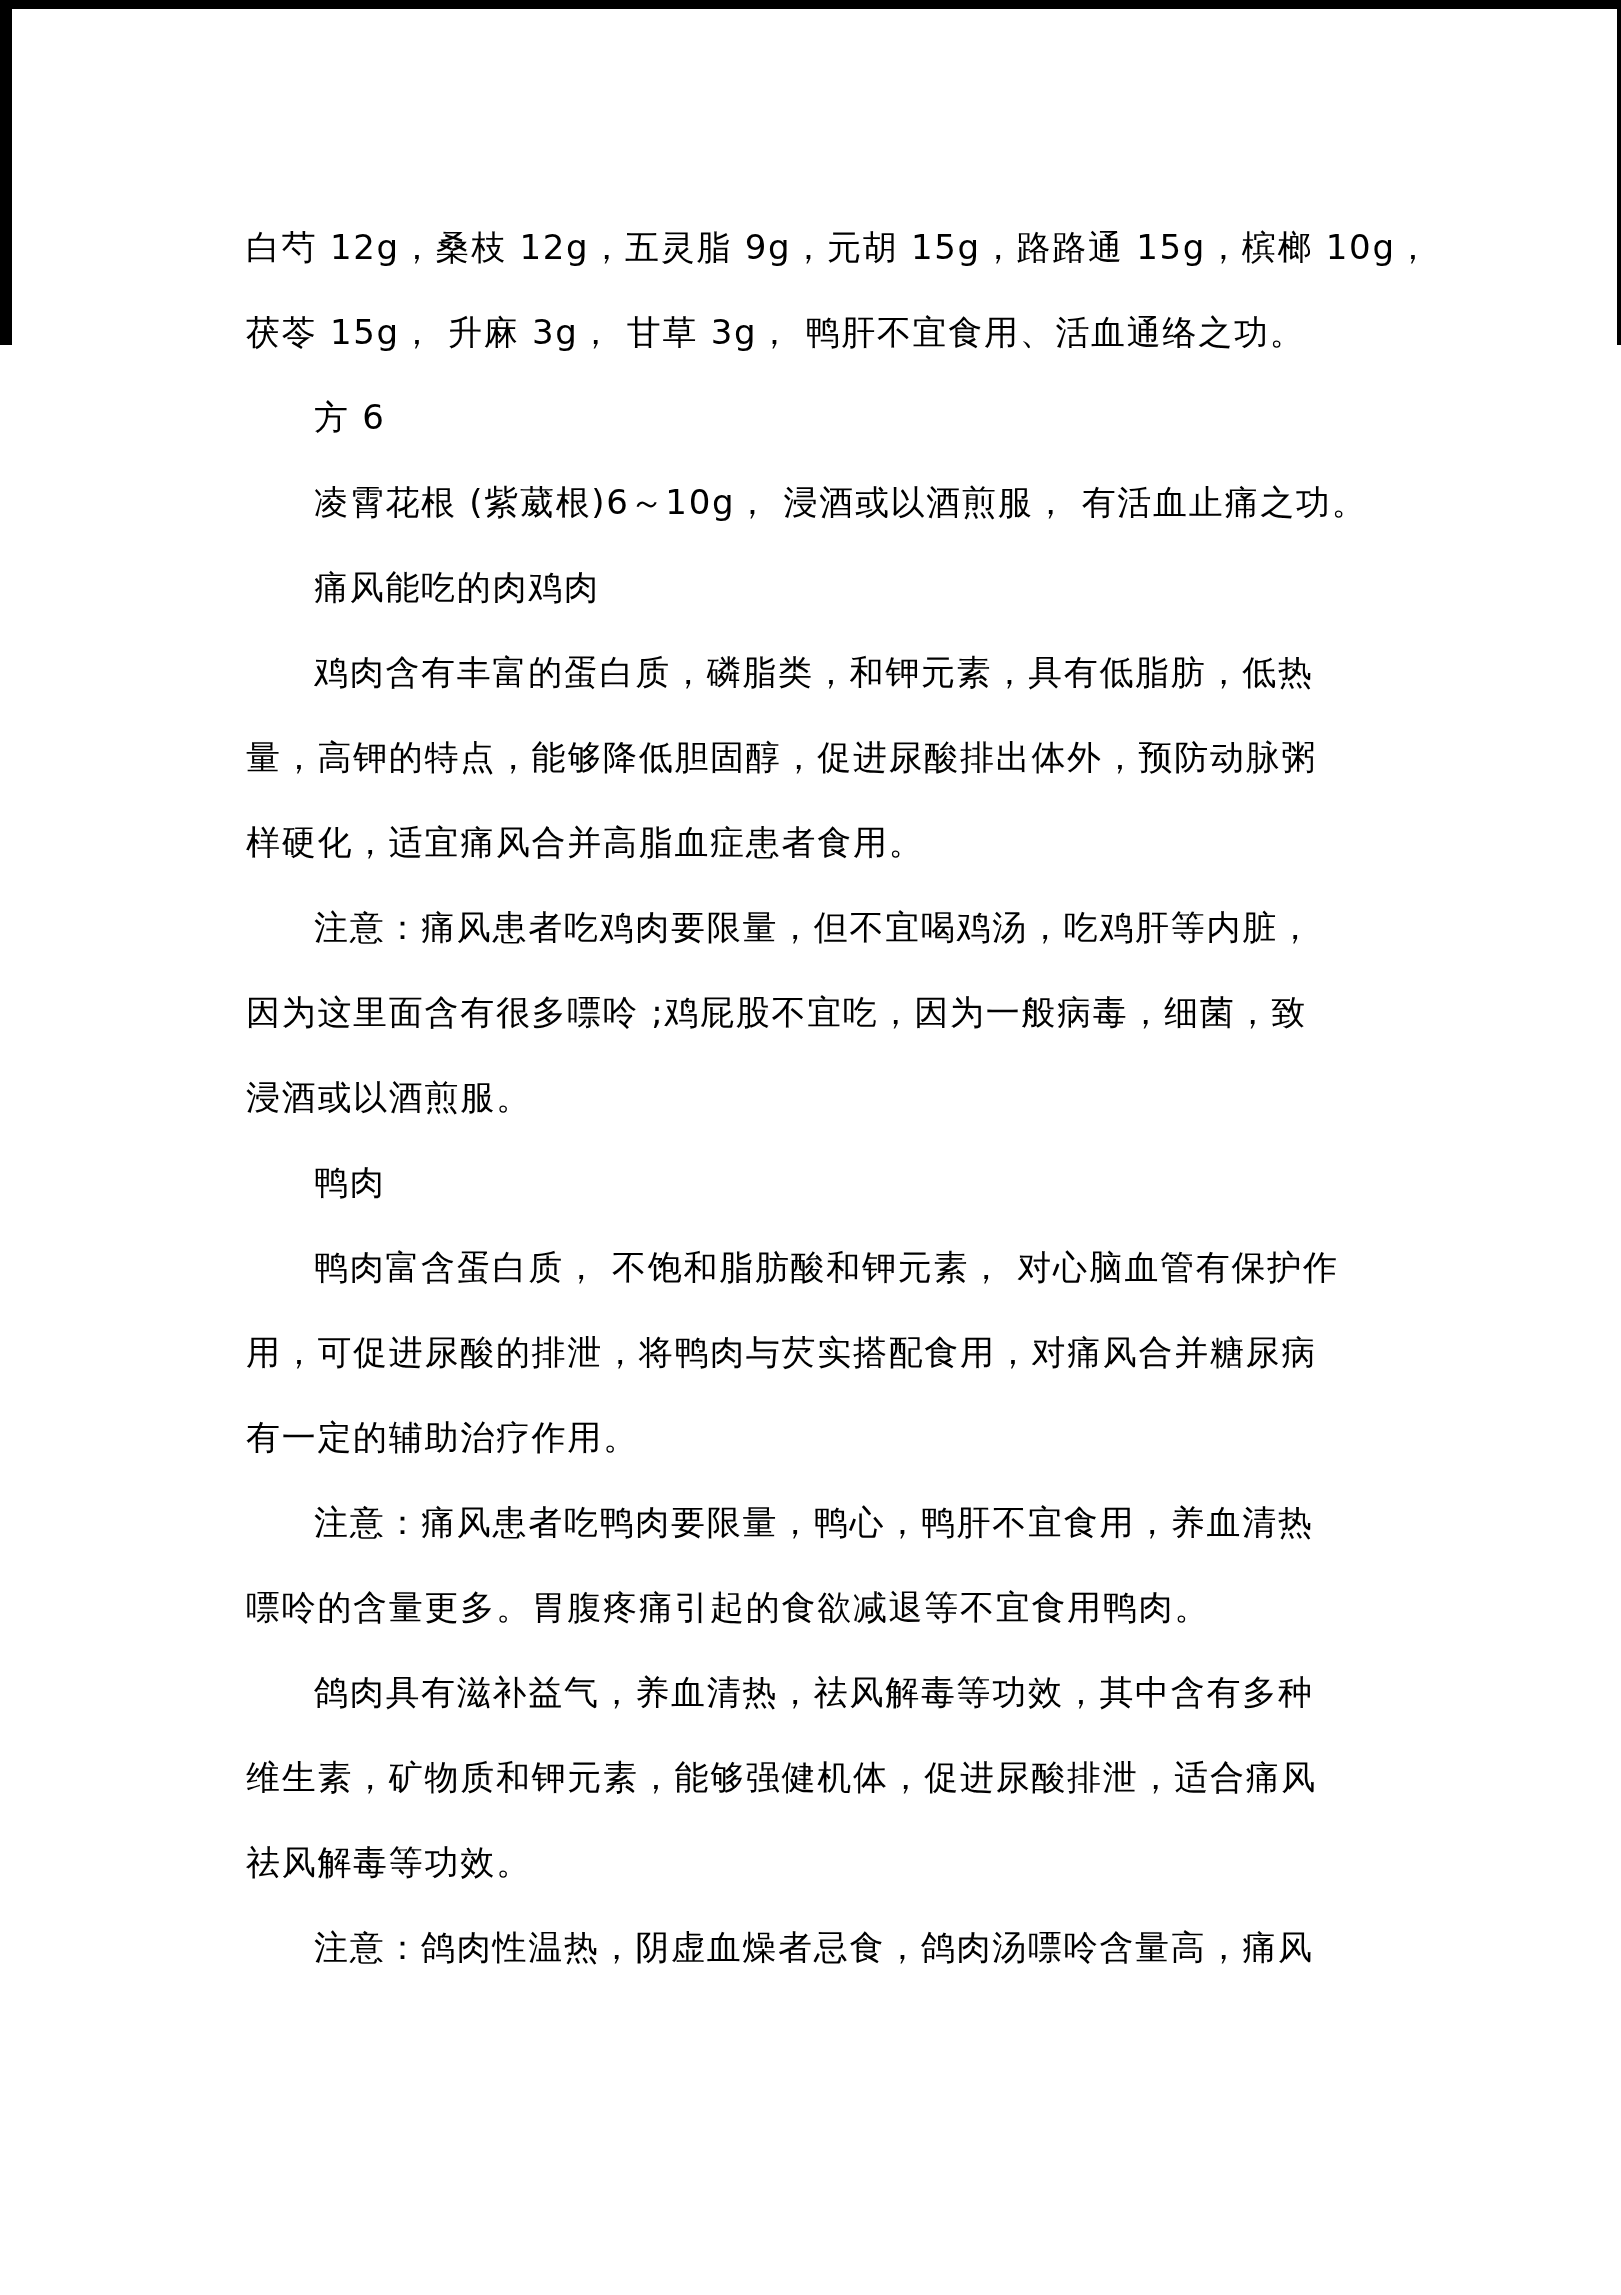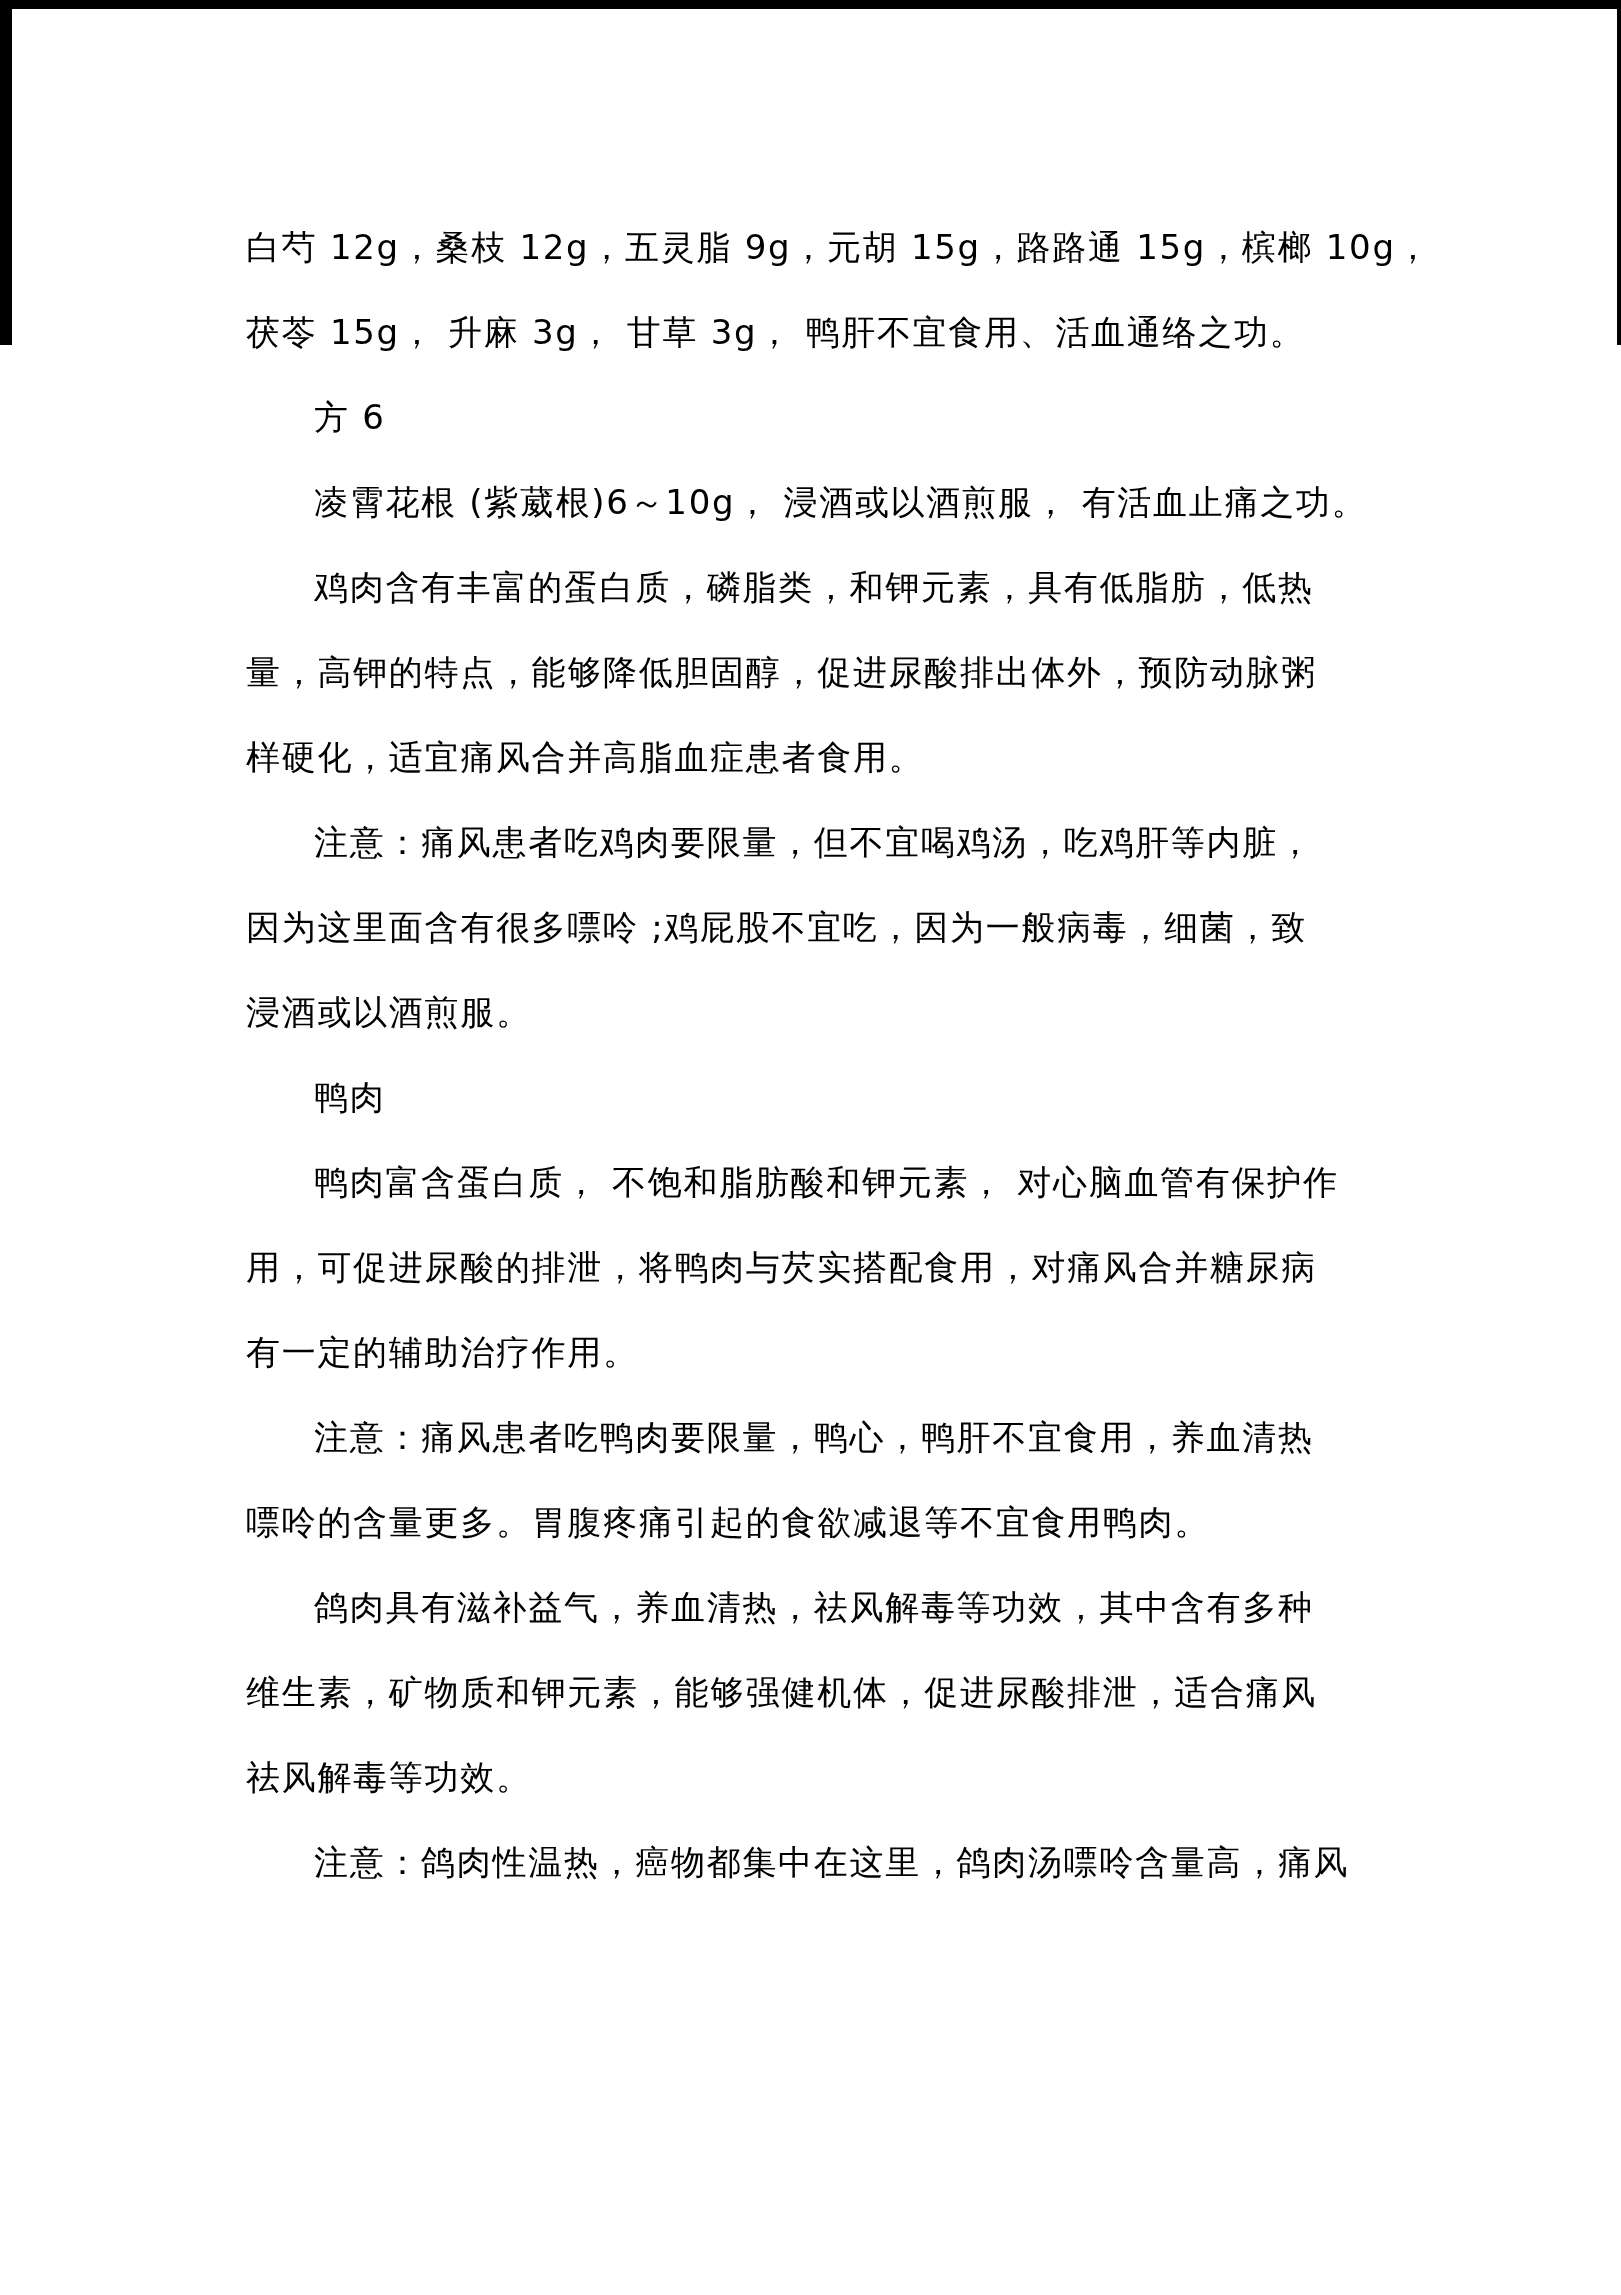--- a/index.html
+++ b/index.html
@@ -57,33 +57,34 @@
 <div class="page">
   <div class="edge edge-top"></div>
   <div class="edge edge-left"></div>
   <div class="edge edge-right"></div>
 
   <div class="text-block" id="text-block">
       <div class="text-line">白芍 12g，桑枝 12g，五灵脂 9g，元胡 15g，路路通 15g，槟榔 10g，</div>
       <div class="text-line">茯苓 15g， 升麻 3g， 甘草 3g， 鸭肝不宜食用、活血通络之功。</div>
       <div class="text-line indented">方 6</div>
       <div class="text-line indented">凌霄花根 (紫葳根)6～10g， 浸酒或以酒煎服， 有活血止痛之功。</div>
+      <div class="text-line indented">痛风能吃的肉鸡肉</div>
       <div class="text-line indented">鸡肉含有丰富的蛋白质，磷脂类，和钾元素，具有低脂肪，低热</div>
       <div class="text-line">量，高钾的特点，能够降低胆固醇，促进尿酸排出体外，预防动脉粥</div>
       <div class="text-line">样硬化，适宜痛风合并高脂血症患者食用。</div>
       <div class="text-line indented">注意：痛风患者吃鸡肉要限量，但不宜喝鸡汤，吃鸡肝等内脏，</div>
       <div class="text-line">因为这里面含有很多嘌呤 ;鸡屁股不宜吃，因为一般病毒，细菌，致</div>
       <div class="text-line">浸酒或以酒煎服。</div>
       <div class="text-line indented">鸭肉</div>
       <div class="text-line indented">鸭肉富含蛋白质， 不饱和脂肪酸和钾元素， 对心脑血管有保护作</div>
       <div class="text-line">用，可促进尿酸的排泄，将鸭肉与芡实搭配食用，对痛风合并糖尿病</div>
       <div class="text-line">有一定的辅助治疗作用。</div>
       <div class="text-line indented">注意：痛风患者吃鸭肉要限量，鸭心，鸭肝不宜食用，养血清热</div>
       <div class="text-line">嘌呤的含量更多。胃腹疼痛引起的食欲减退等不宜食用鸭肉。</div>
       <div class="text-line indented">鸽肉具有滋补益气，养血清热，祛风解毒等功效，其中含有多种</div>
       <div class="text-line">维生素，矿物质和钾元素，能够强健机体，促进尿酸排泄，适合痛风</div>
       <div class="text-line">祛风解毒等功效。</div>
-      <div class="text-line indented">注意：鸽肉性温热，癌物都集中在这里，鸽肉汤嘌呤含量高，痛风</div>
+      <div class="text-line indented">注意：鸽肉性温热，阴虚血燥者忌食，鸽肉汤嘌呤含量高，痛风</div>
     </div>
 
   <div class="page-number">2</div>
 </div>
 
 
 </body></html>

